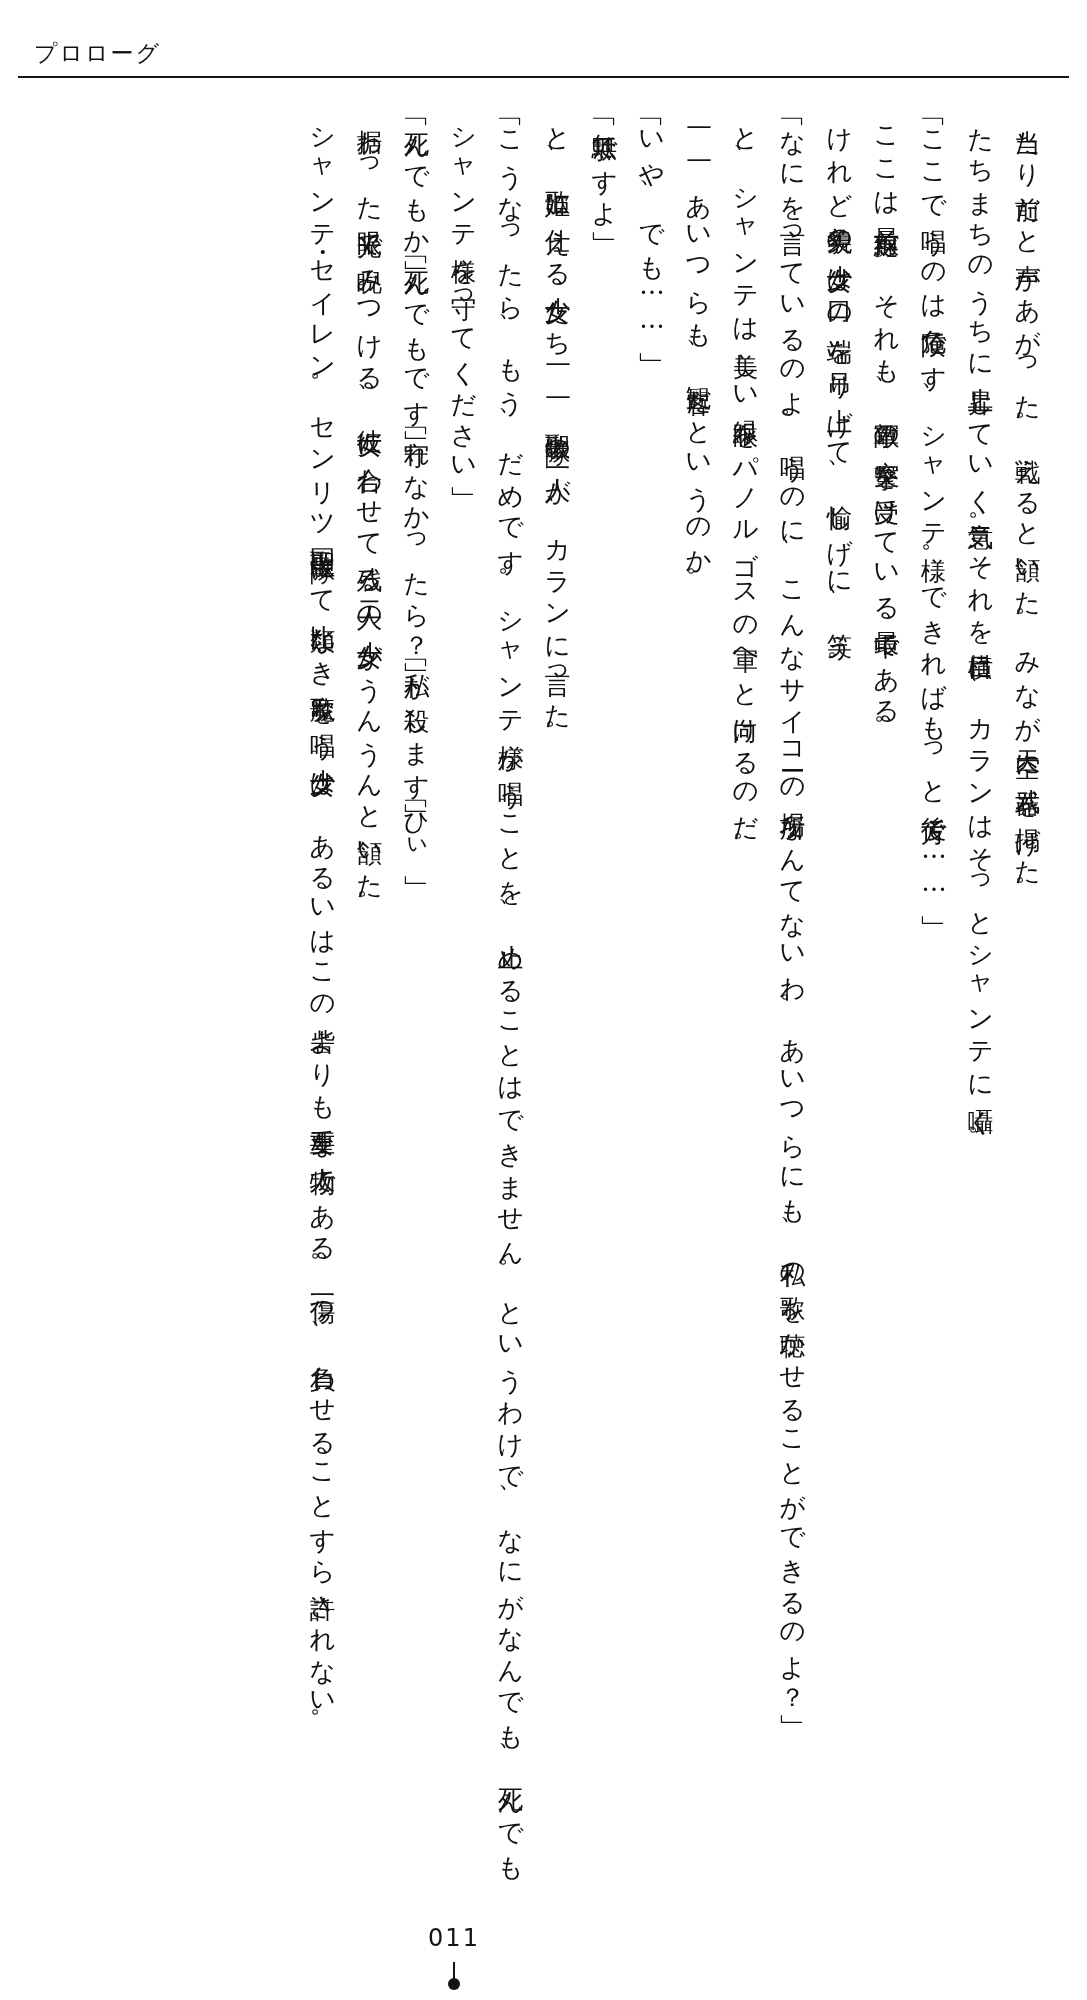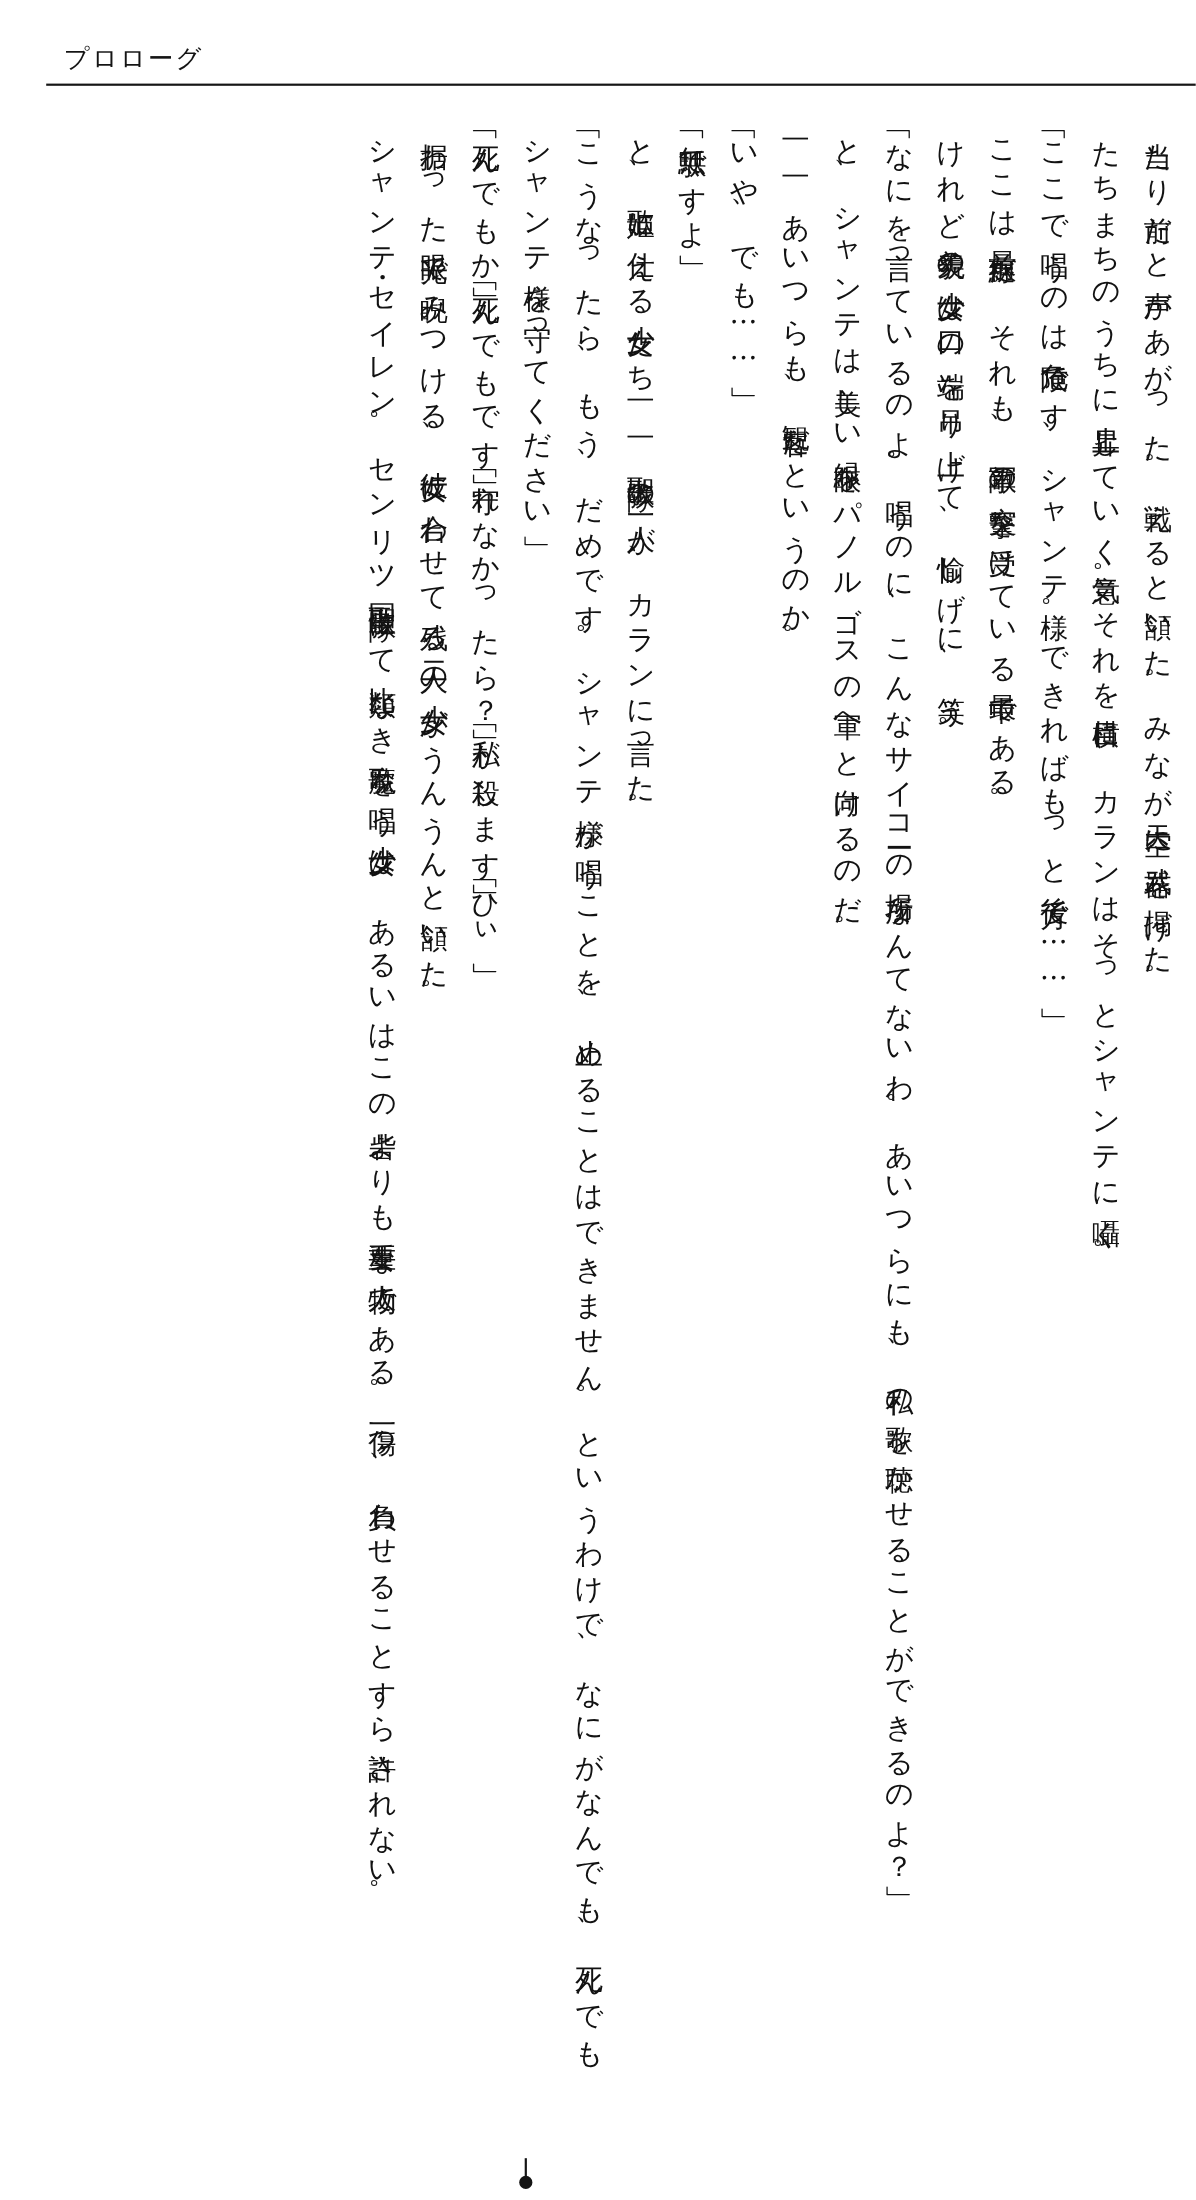--- a/index.html
+++ b/index.html
@@ -16,21 +16,20 @@
     overflow: hidden;
   }
 
   
   .page {
     position: absolute;
     left: 0; top: 0;
     width: 908px;
     height: 2000px;
     box-sizing: border-box;
-    margin-left: 24px;
   }
 
   
   .running-head {
     position: absolute;
     left: 34px;
     top: 38px;
     font-size: 23px;
     letter-spacing: 2px;
     font-family: "DejaVu Sans", "Liberation Sans", sans-serif;
@@ -125,16 +124,17 @@
 ——あいつらも、観客だというのか。
 「いや、でも……」
 「無駄ですよ」
 と、歌姫に仕える少女たち——聖歌隊の一人が、カランに言った。
 「こうなったら、もう、だめです。シャンテ様が唱うことを、止めることはできません。というわけで、なにがなんでも、死んでもシャンテ様を守ってください」
 「死んでもか」「死んでもです」「守れなかったら？」「私が殺します」「ひぃ」
 据わった眼光で睨みつける、彼女に合わせて残る二人の少女がうんうんと頷いた。
 シャンテ・セイレン。センリツ国聖歌隊にて比類なき魔歌を唱う少女は、あるいはこの砦よりも重要な人物である。傷一つ、負わせることすら許されない。</div>
   </div>
 
+  <div class="folio">011</div>
 
   <div class="folio-mark"></div>
 
 </div>
 
 </body></html>

